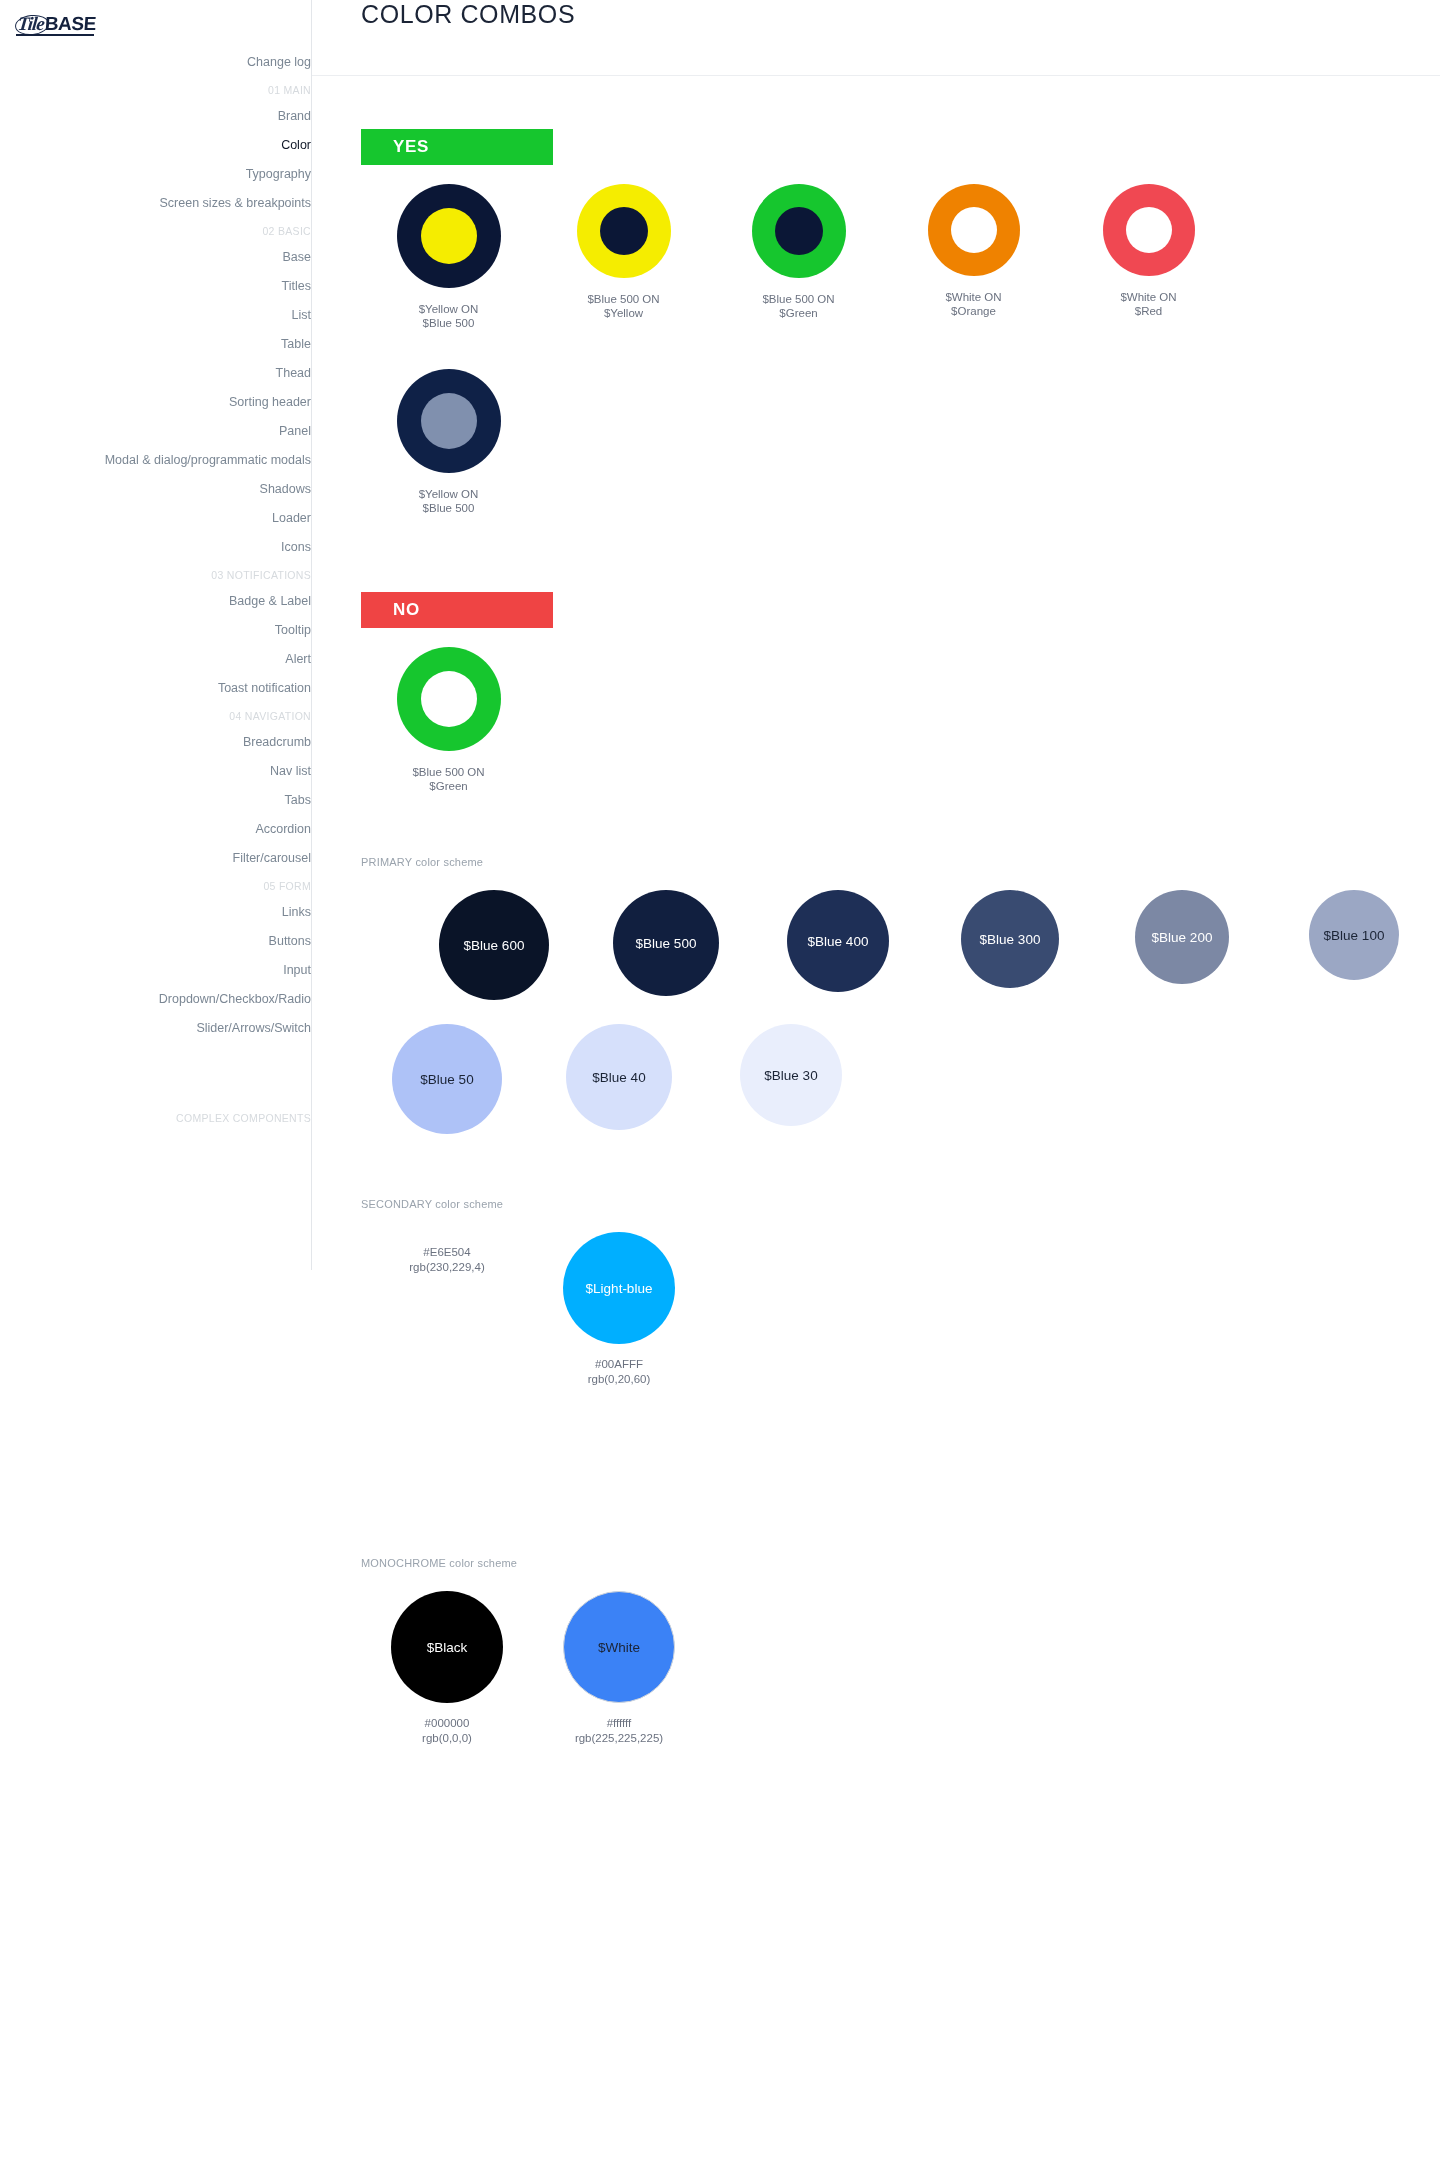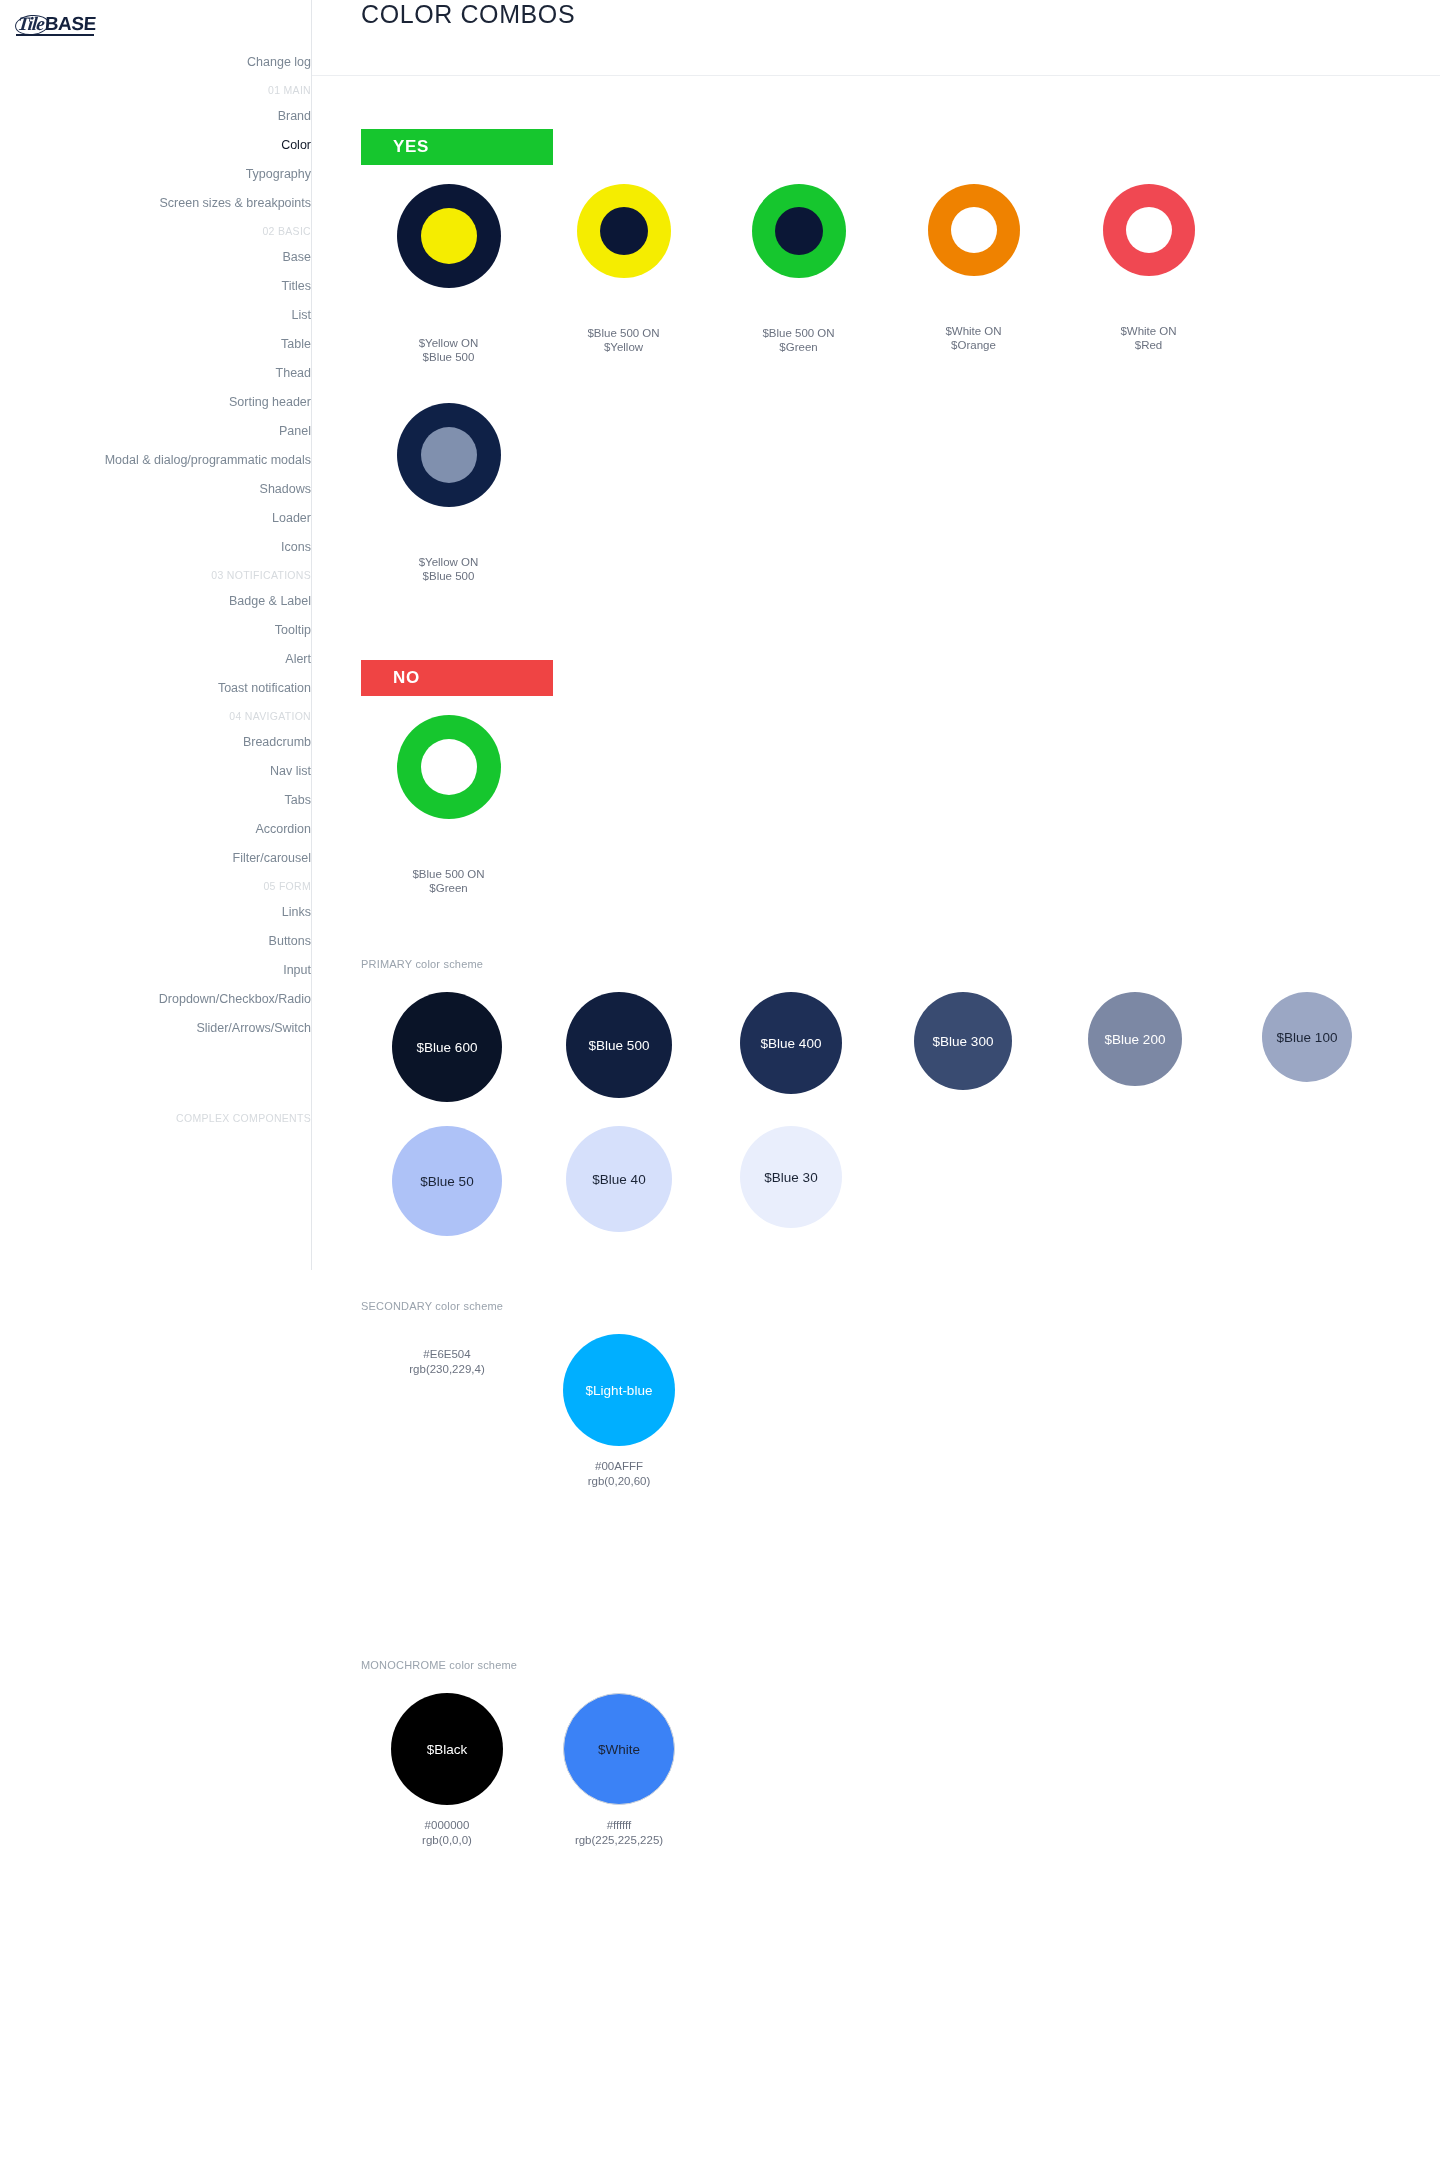--- a/index.html
+++ b/index.html
@@ -78,21 +78,21 @@
     width:192px; height:36px;
     display:flex; align-items:center;
     padding-left:32px;
     font-size:17px; font-weight:700; letter-spacing:0.6px;
     color:#ffffff;
   }
   .flag.yes { background:#16c62e; margin-top:53px; }
   .flag.no  { background:#ef4444; margin-top:76px; }
 
   .circle-row { display:flex; gap:0; margin-top:19px; }
-  .combo-cell { width:175px; display:flex; flex-direction:column; align-items:center;gap:34px; }
+  .combo-cell { width:175px; display:flex; flex-direction:column; align-items:center; }
   .donut {
     border-radius:50%;
     display:flex; align-items:center; justify-content:center;
   }
   .donut-inner { border-radius:50%; }
   .combo-label {
     margin-top:14px; font-size:11.5px; line-height:1.25;
     color:#6b7280; text-align:center; white-space:pre-line;
   }
 
@@ -231,21 +231,21 @@
         <div class="combo-cell">
           <div class="donut" style="width: 104px; height: 104px; background: rgb(22, 198, 46);">
             <div class="donut-inner" style="width: 56px; height: 56px; background: rgb(255, 255, 255);"></div>
           </div>
           <div class="combo-label">$Blue 500 ON
 $Green</div>
         </div>
       </div>
 
     <div class="section-title" style="margin-top:63px;">PRIMARY color scheme</div>
-    <div class="swatch-row" id="primary-row1" style="margin-top:22px;">
+    <div class="swatch-row" id="primary-row1" style="margin-top:22px;justify-content:flex-end;">
         <div class="swatch-cell">
           <div class="swatch" style="width: 110px; height: 110px; background: rgb(10, 20, 40); color: rgb(255, 255, 255);">
             <span>$Blue 600</span>
           </div>
         </div>
         <div class="swatch-cell">
           <div class="swatch" style="width: 106px; height: 106px; background: rgb(17, 31, 63); color: rgb(255, 255, 255);">
             <span>$Blue 500</span>
           </div>
         </div>

